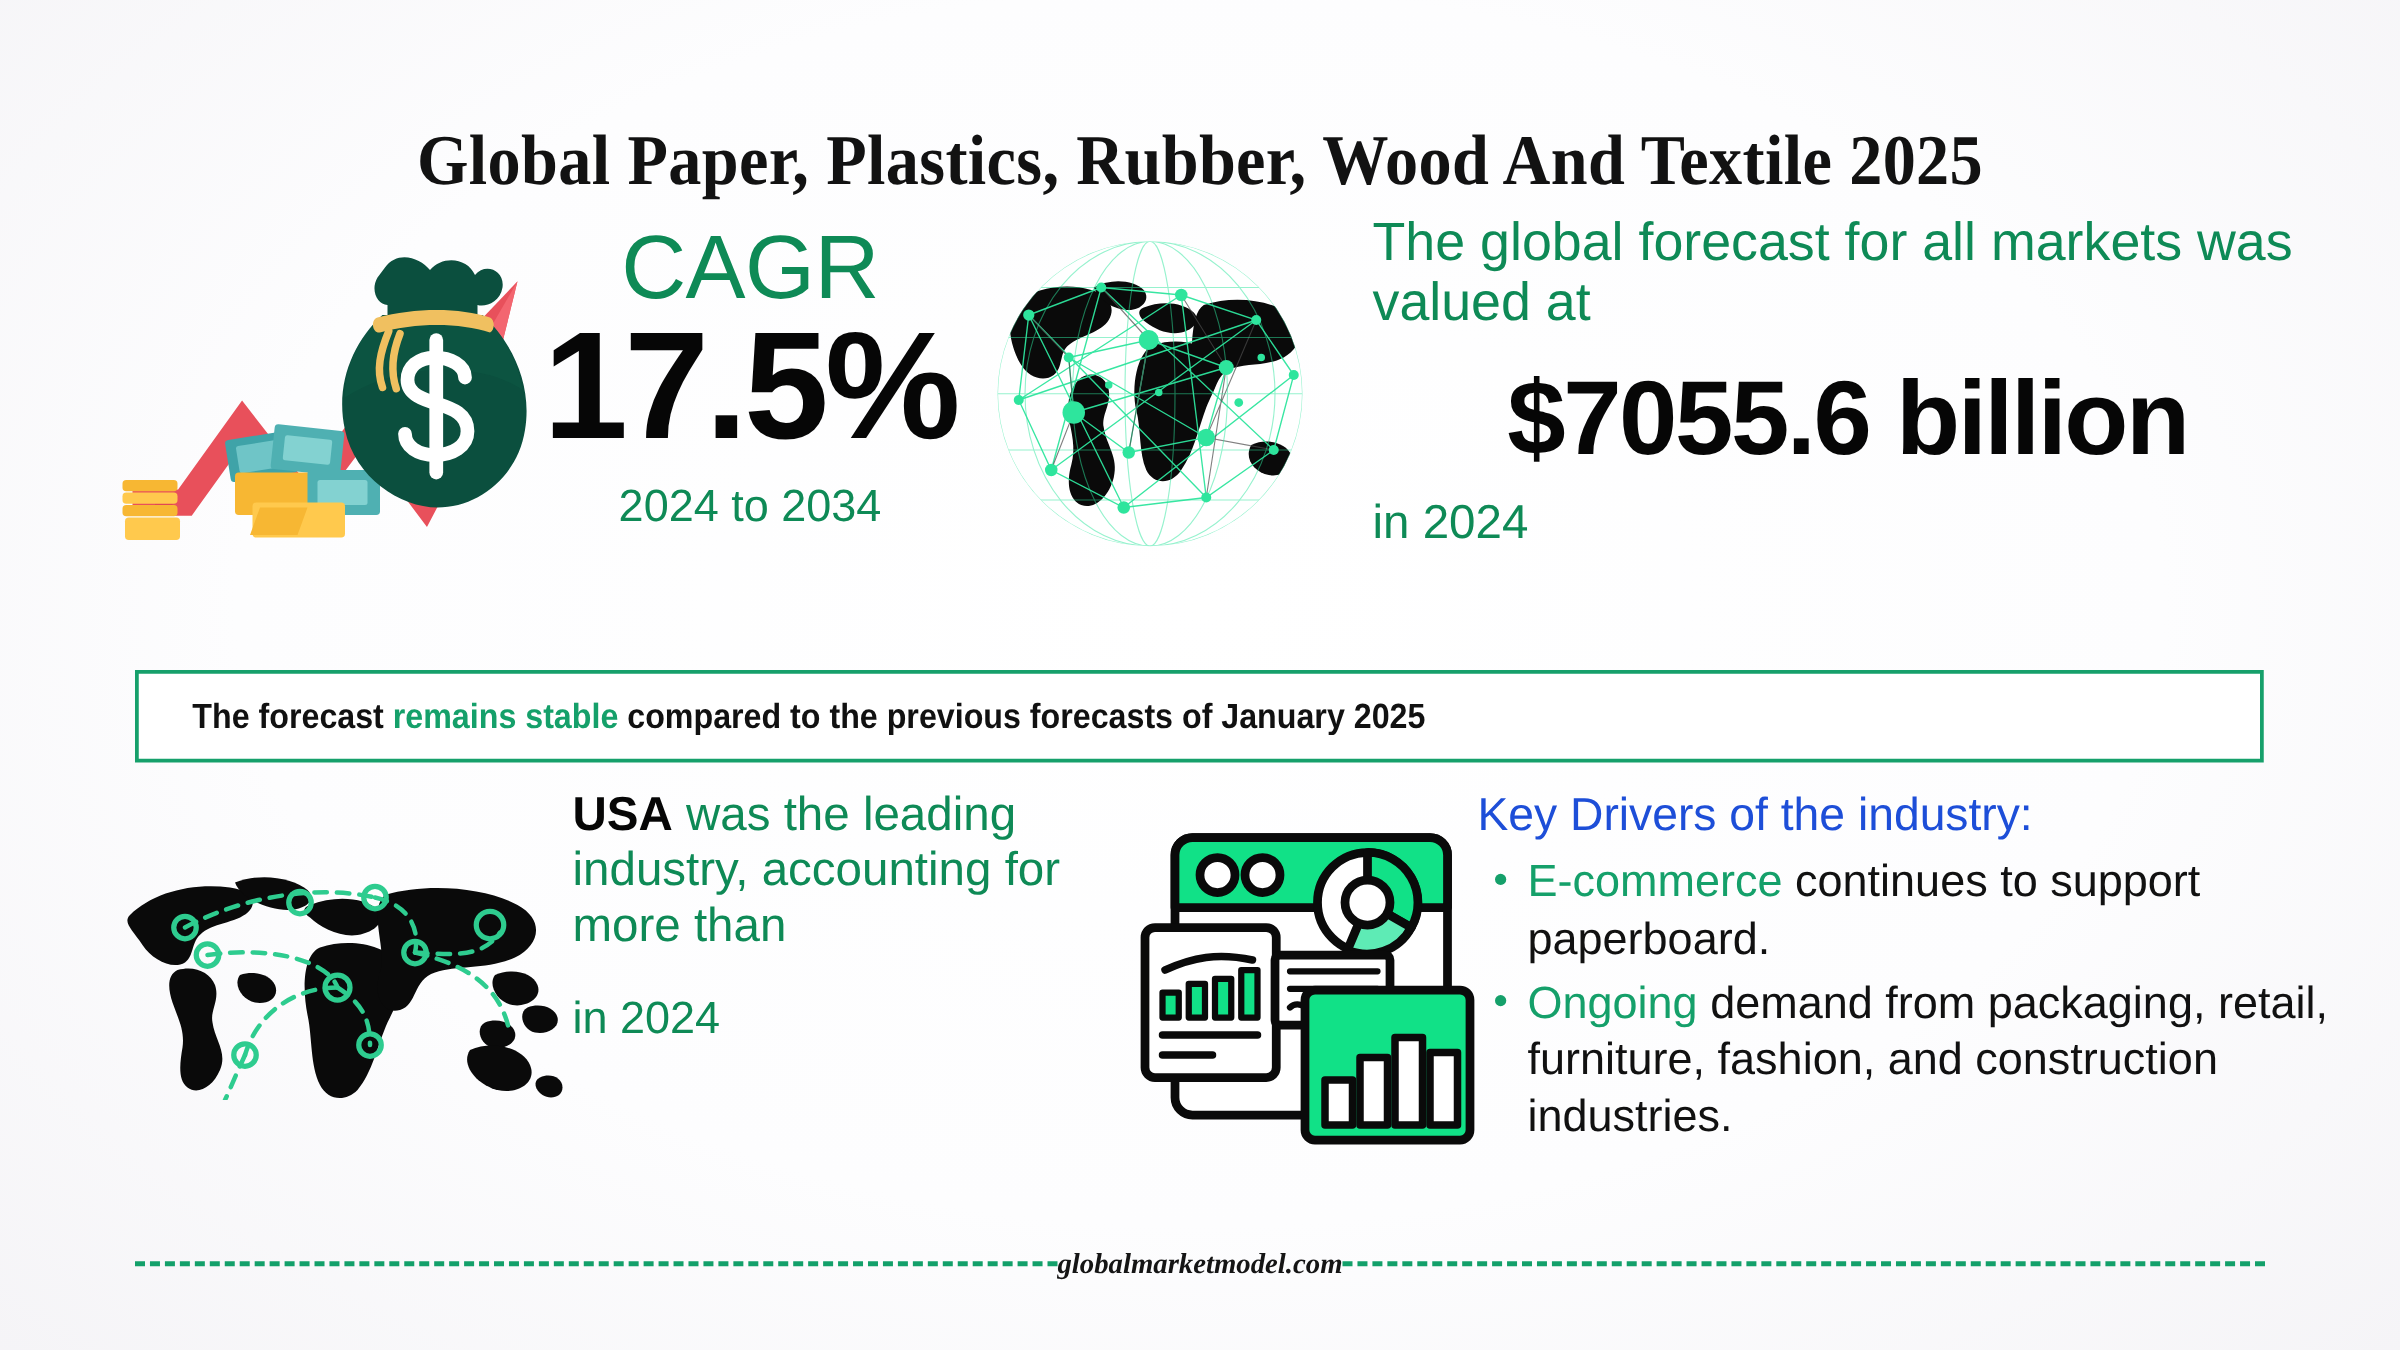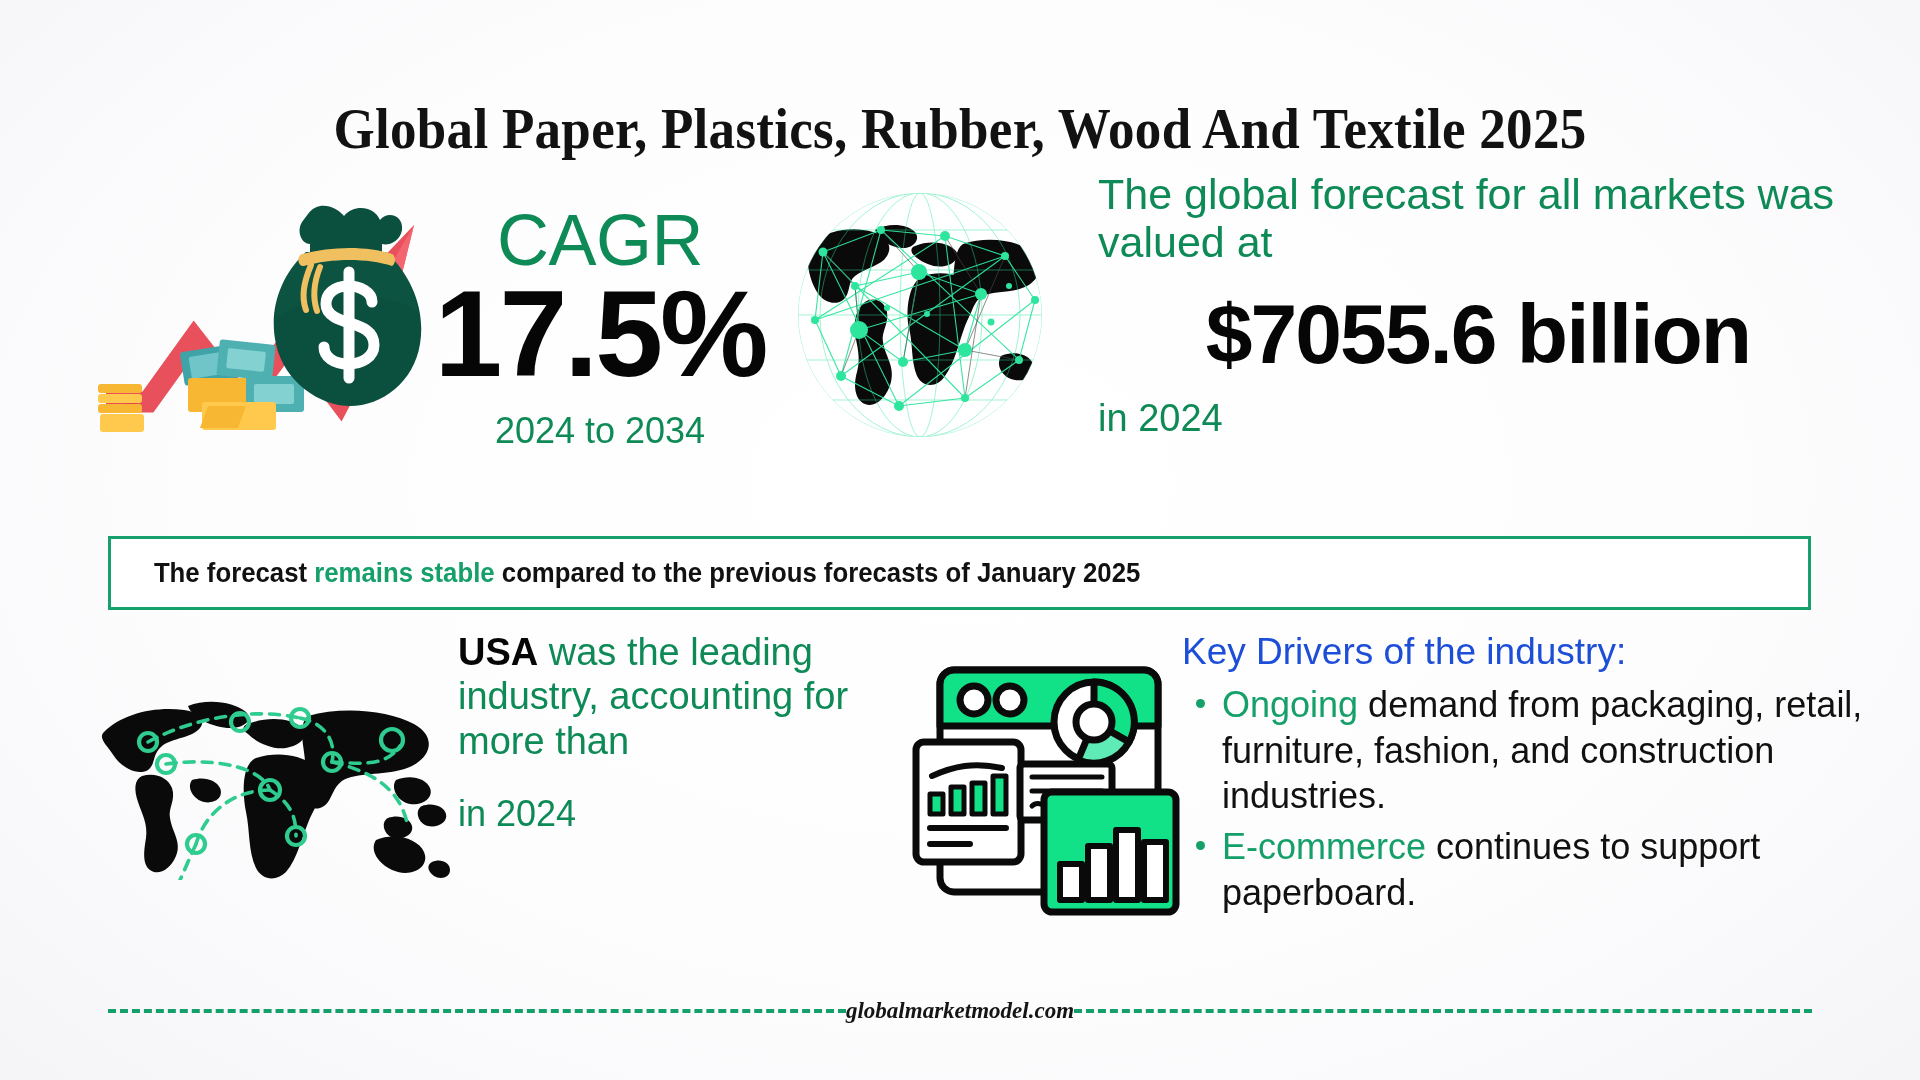--- a/index.html
+++ b/index.html
@@ -22,21 +22,21 @@
     letter-spacing:0.3px;
     color:#121212;
     transform:scaleX(0.93);
     white-space:nowrap;
   }
 
   
   .row1 { position:absolute; left:0; top:170px; width:1920px; height:340px; }
 
   .arrow-icon { position:absolute; left:96px; top:0px; width:330px; height:270px; }
-  .cagr-block { position:absolute; left:420px; top:8px; width:360px; text-align:center;margin-top:26px; }
+  .cagr-block { position:absolute; left:420px; top:8px; width:360px; text-align:center; }
   .cagr-word {
     font-size:72px; color:#0E8A56; line-height:1.0; font-weight:400;
     letter-spacing:-0.5px;
   }
   .cagr-num {
     font-size:122px; font-weight:700; color:#060606; line-height:1.02;
     letter-spacing:-3px; margin-top:-4px;
   }
   .cagr-range {
     font-size:36px; color:#0E8A56; margin-top:14px; font-weight:400;
@@ -374,24 +374,24 @@
           <rect x="218" y="180" width="22" height="70" fill="#ffffff" stroke-width="6"></rect>
           <rect x="246" y="192" width="22" height="58" fill="#ffffff" stroke-width="6"></rect>
         </g>
       </svg>
     </div>
 
     <div class="drivers-block">
       <div class="drivers-head">Key Drivers of the industry:</div>
       <ul class="drivers-list">
         <li>
-          <span class="bullet"></span><span class="hl">Ongoing</span><span> demand from packaging, retail, furniture, fashion, and construction industries.</span>
+          <span class="bullet"></span><span class="hl">E-commerce</span><span> continues to support paperboard.</span>
         </li>
         <li>
-          <span class="bullet"></span><span class="hl">E-commerce</span><span> continues to support paperboard.</span>
+          <span class="bullet"></span><span class="hl">Ongoing</span><span> demand from packaging, retail, furniture, fashion, and construction industries.</span>
         </li>
       </ul>
     </div>
   </div>
 
   <div class="footer">
     <div class="footer-line"></div>
     <div class="footer-brand">globalmarketmodel.com</div>
     <div class="footer-line"></div>
   </div>

